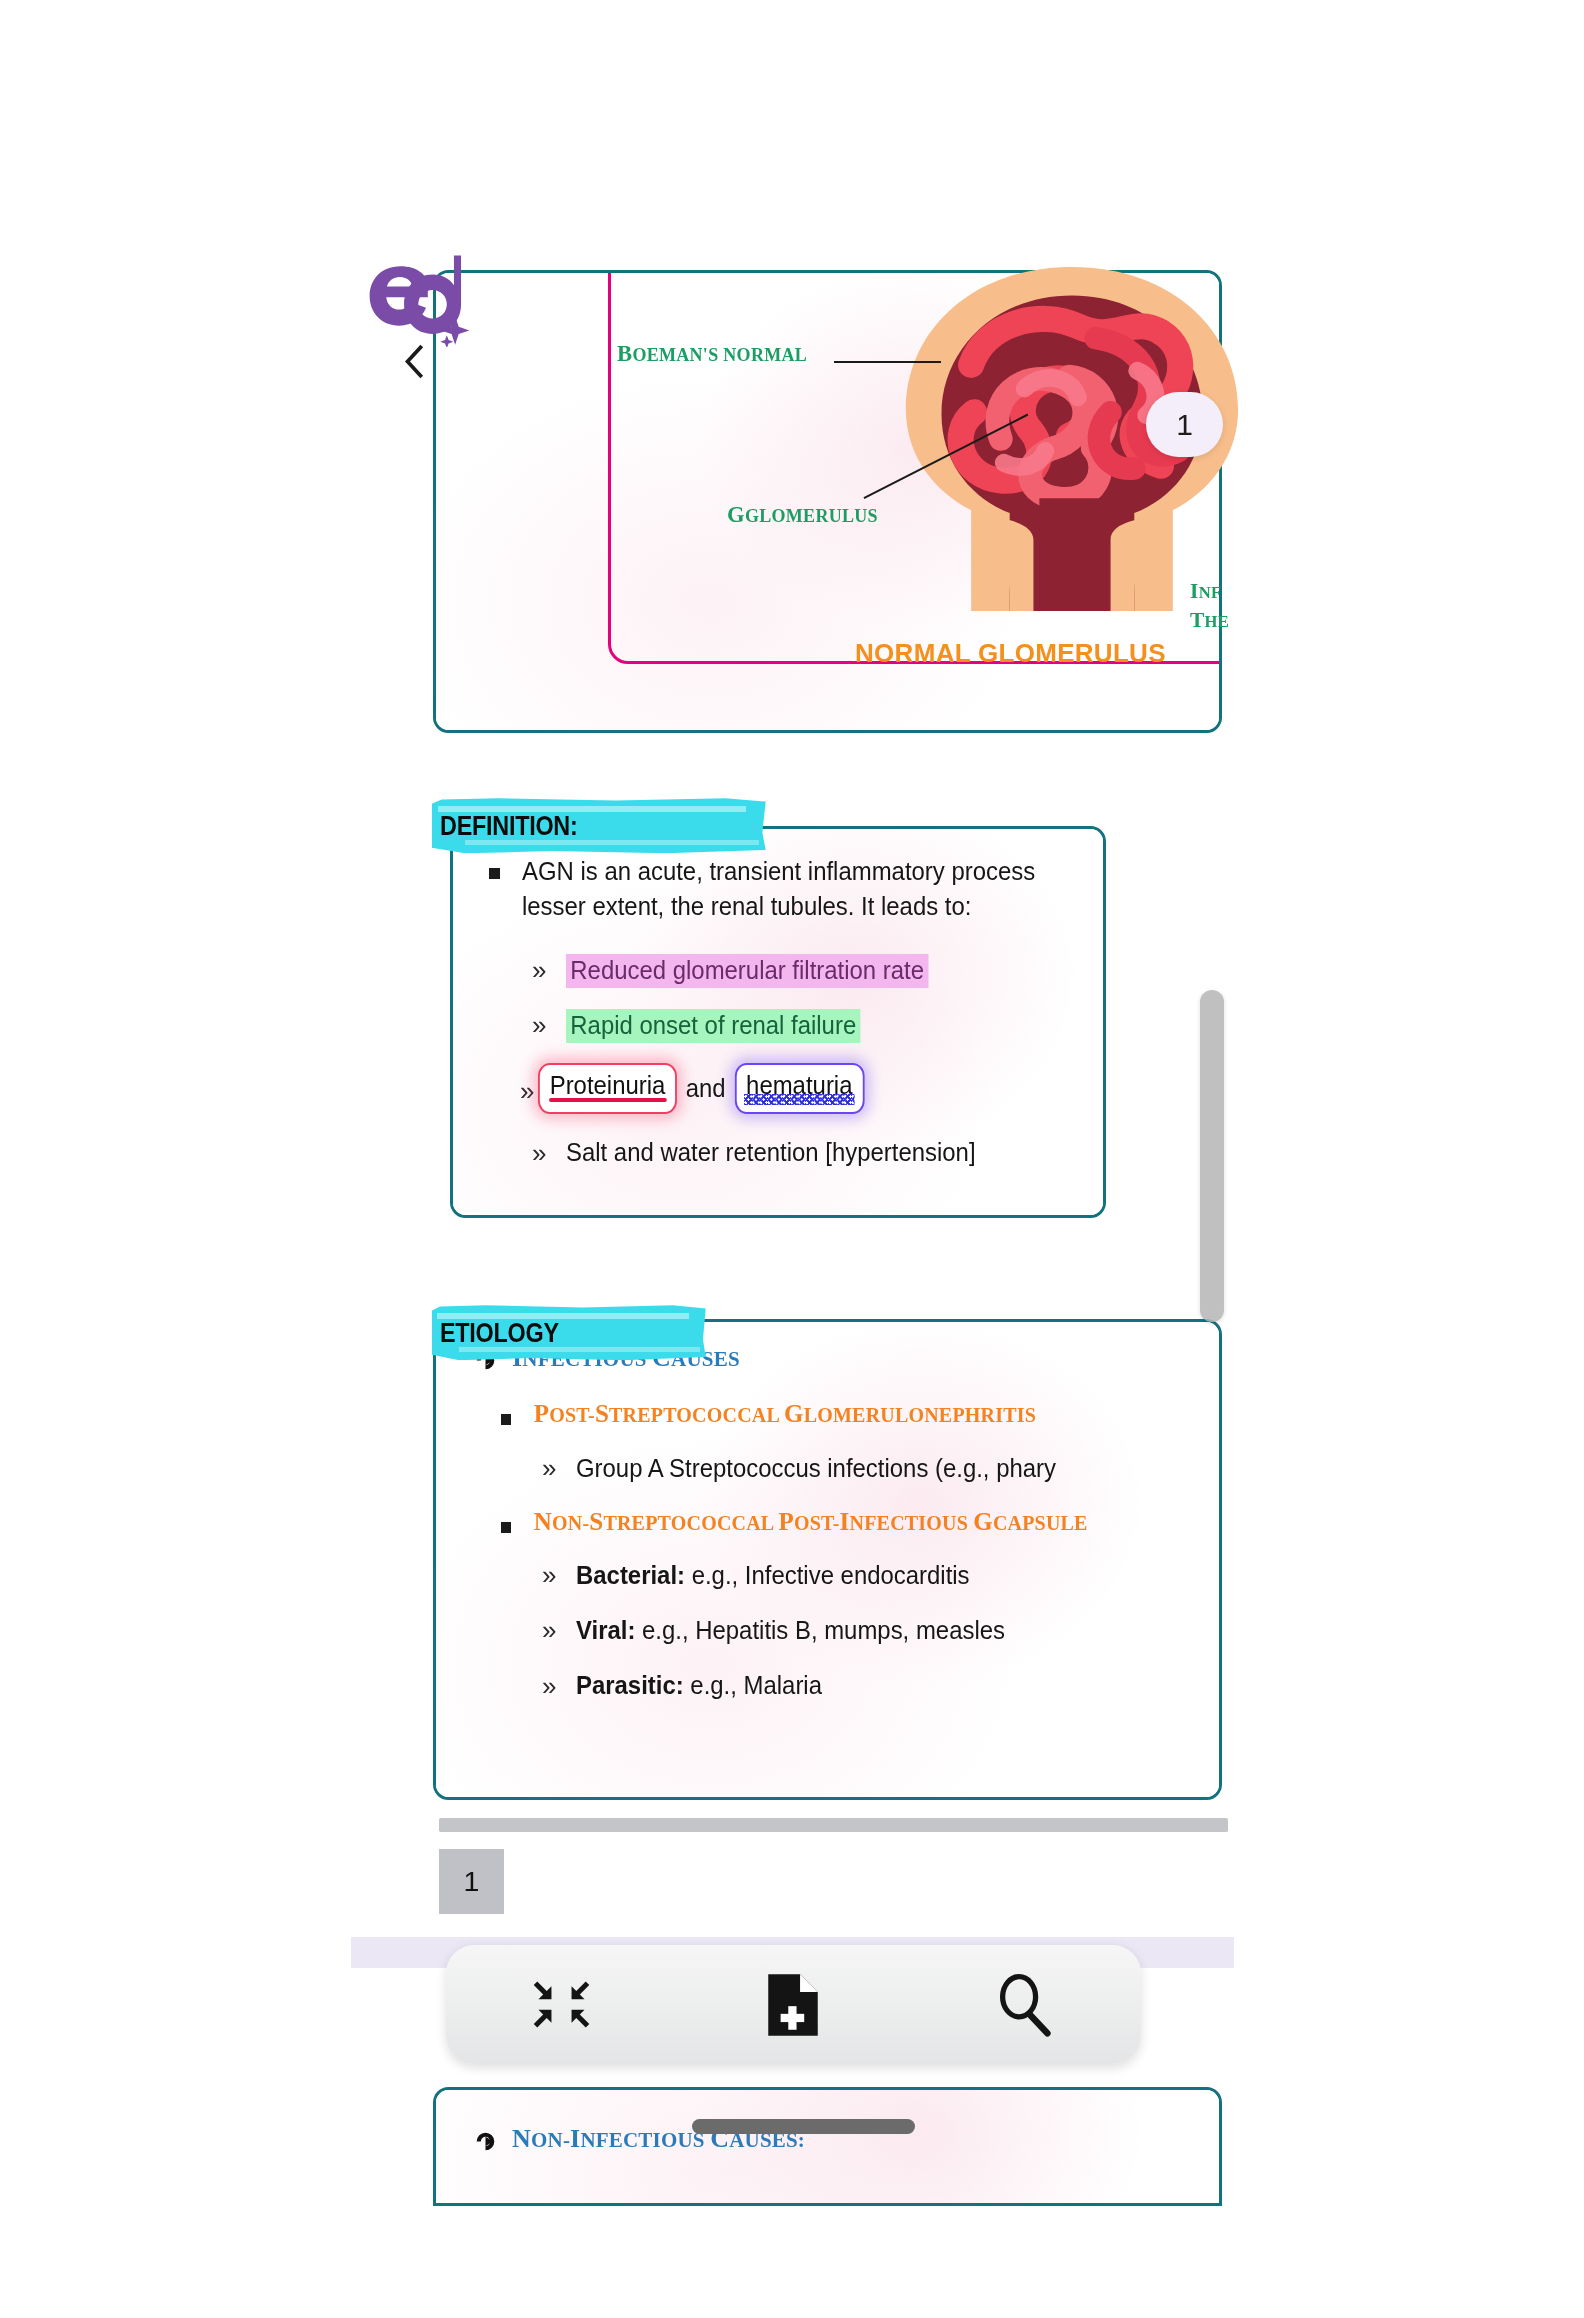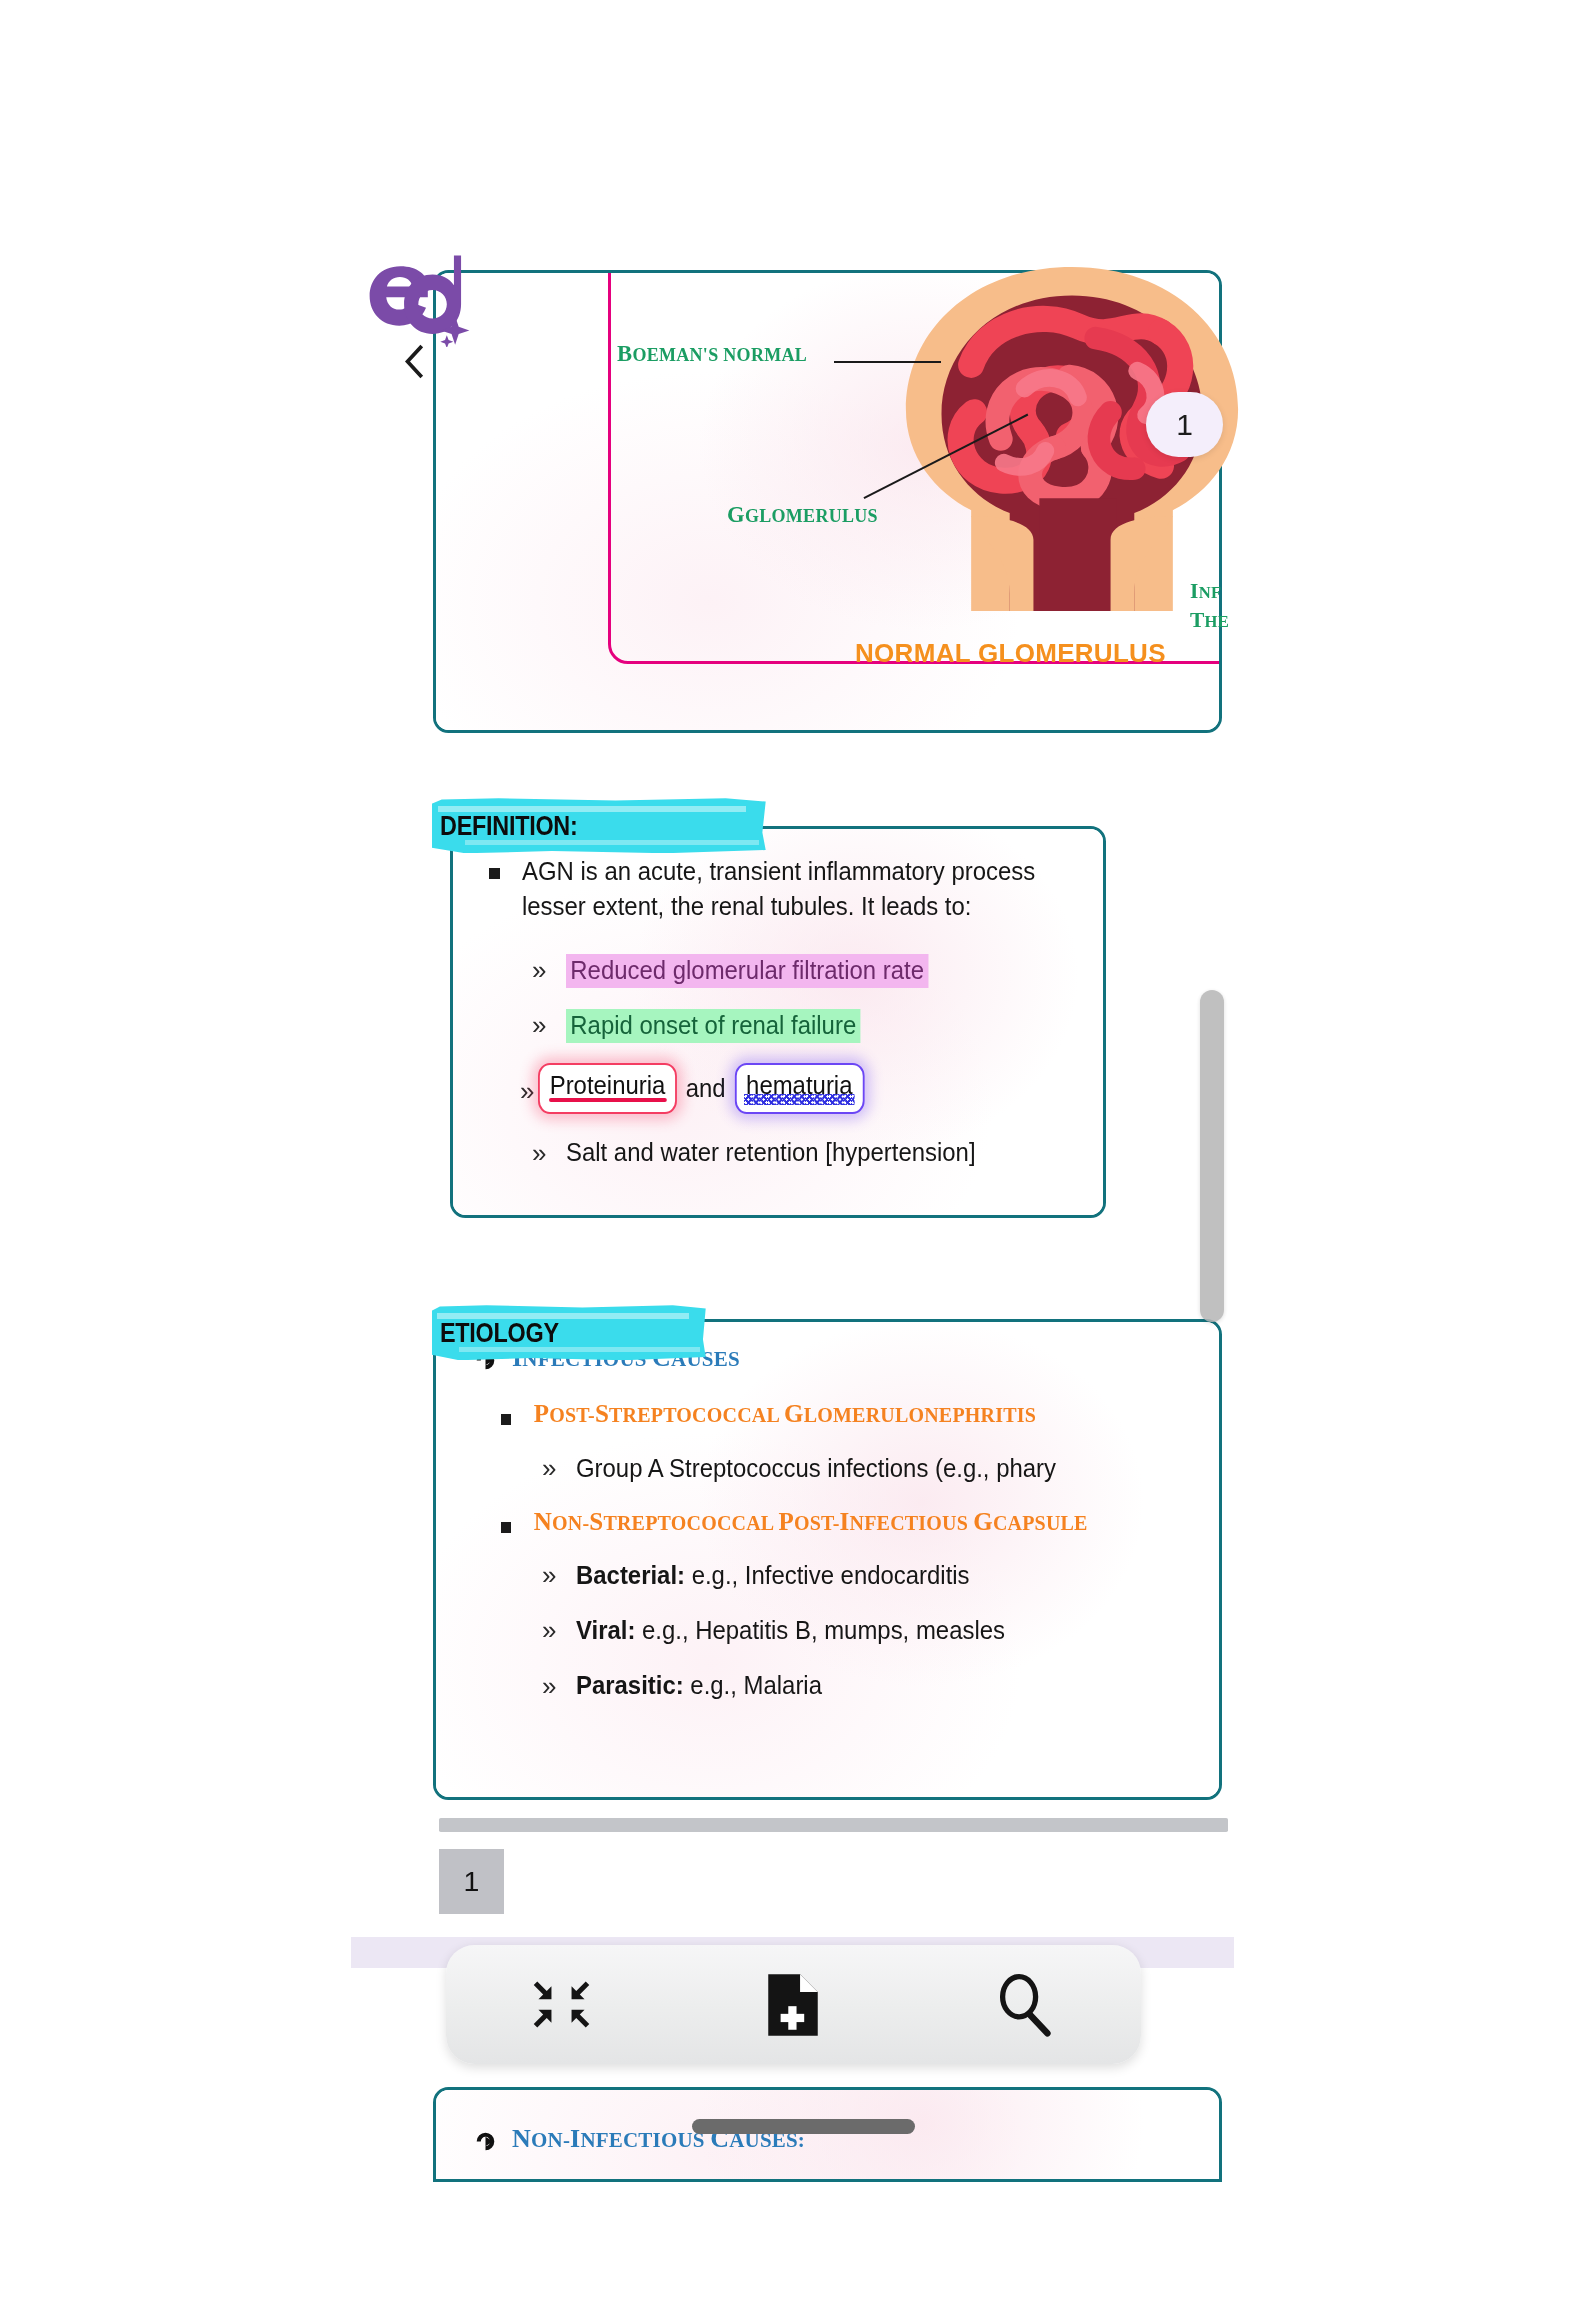--- a/index.html
+++ b/index.html
@@ -122,21 +122,21 @@
     clip-path:polygon(0 10%,3% 2%,20% 0,55% 4%,88% 0,100% 6%,99% 62%,100% 94%,70% 100%,36% 96%,10% 100%,0 90%);}
   #etio-head{left:440px;top:1316px;text-align:right;}
   #etio-head .brush{width:274px;height:55px;left:-8.3px;top:-10.7px;
     clip-path:polygon(0 10%,3% 2%,20% 0,55% 4%,88% 0,100% 6%,99% 62%,100% 94%,70% 100%,36% 96%,10% 100%,0 90%);}
 
   
   #definition-card{left:450px;top:826px;width:656px;height:392px;}
   
   #etiology-card{left:433px;top:1319px;width:789px;height:481px;}
   
-  #bottom-card{left:433px;top:2087px;width:789px;height:95px;border-radius:15.4px 15.4px 0 0;text-decoration:underline;}
+  #bottom-card{left:433px;top:2087px;width:789px;height:119px;border-radius:15.4px 15.4px 0 0;text-decoration:underline;}
 
   .card-inner{position:absolute;inset:0;padding:25px 6px 0 36px;box-sizing:border-box;}
 
   .body-text{
     font-family:"Liberation Sans", sans-serif;
     font-size:26px;color:#161616;
     line-height:1.35;
     transform:scaleX(.92);transform-origin:left top;
     white-space:nowrap;
   }

